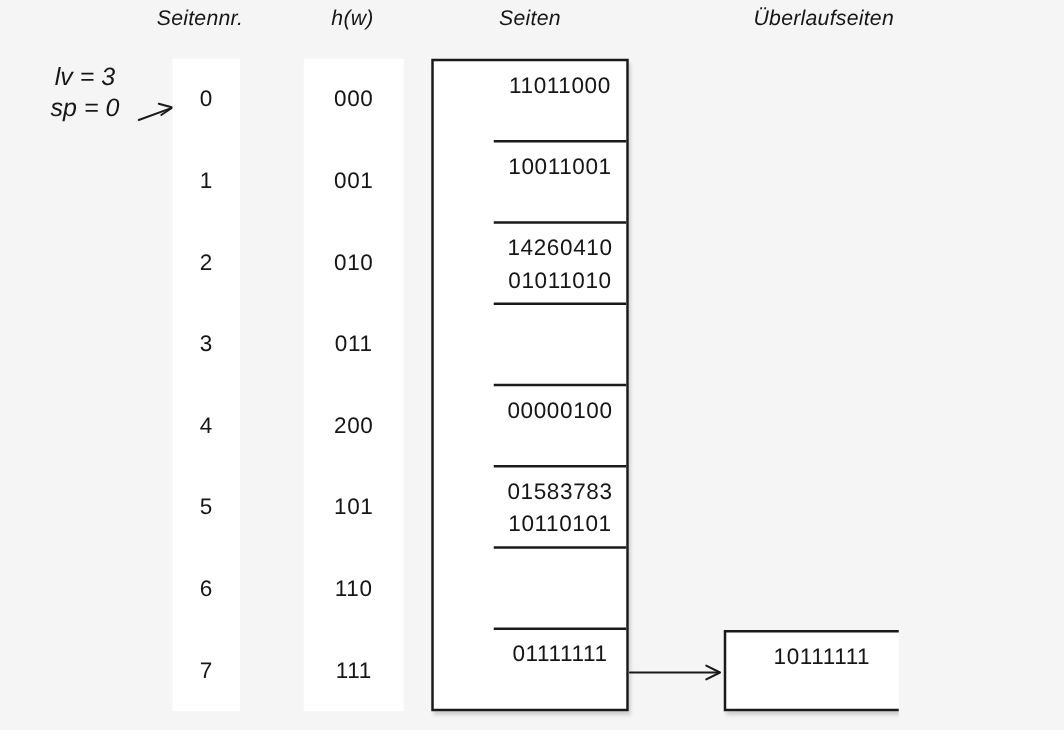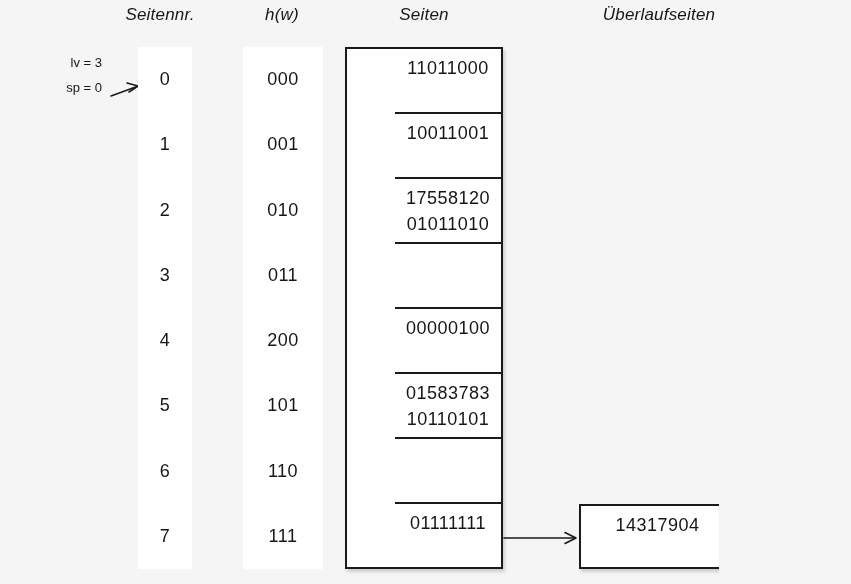--- a/index.html
+++ b/index.html
@@ -26,22 +26,23 @@
     font-weight: 500;
     letter-spacing: 0.2px;
     white-space: nowrap;
   }
   
   .annot {
     position: absolute;
     left: 34px;
     top: 50px;
     width: 68px;
-    text-align: right;
-    font-size: 13px;
+    text-align: center;
+    font-style: italic;
+    font-size: 20px;
     line-height: 25px;
     white-space: nowrap;
   }
   
   .strip {
     position: absolute;
     top: 47px;
     height: 522px;
     background: #ffffff;
     display: flex;
@@ -149,21 +150,21 @@
     </div>
 
   <div class="ptable" id="seiten-table">
       <div class="trow">
         <div class="bin">11011000</div>
       </div>
       <div class="trow">
         <div class="bin">10011001</div>
       </div>
       <div class="trow">
-        <div class="bin">17558120</div>
+        <div class="bin">14260410</div>
         <div class="bin">01011010</div>
       </div>
       <div class="trow"></div>
       <div class="trow">
         <div class="bin">00000100</div>
       </div>
       <div class="trow">
         <div class="bin">01583783</div>
         <div class="bin">10110101</div>
       </div>
@@ -172,16 +173,16 @@
         <div class="bin">01111111</div>
       </div>
     </div>
 
   <svg class="arrow-svg" style="left:503px; top:528px" width="78" height="20">
     <line x1="1" y1="10" x2="72" y2="10"></line>
     <path d="M62,4.5 L73,10 L62,15.5"></path>
   </svg>
 
   <div class="obox">
-    <div class="bin">14317904</div>
+    <div class="bin">10111111</div>
   </div>
 
 </div>
 
 </body></html>

